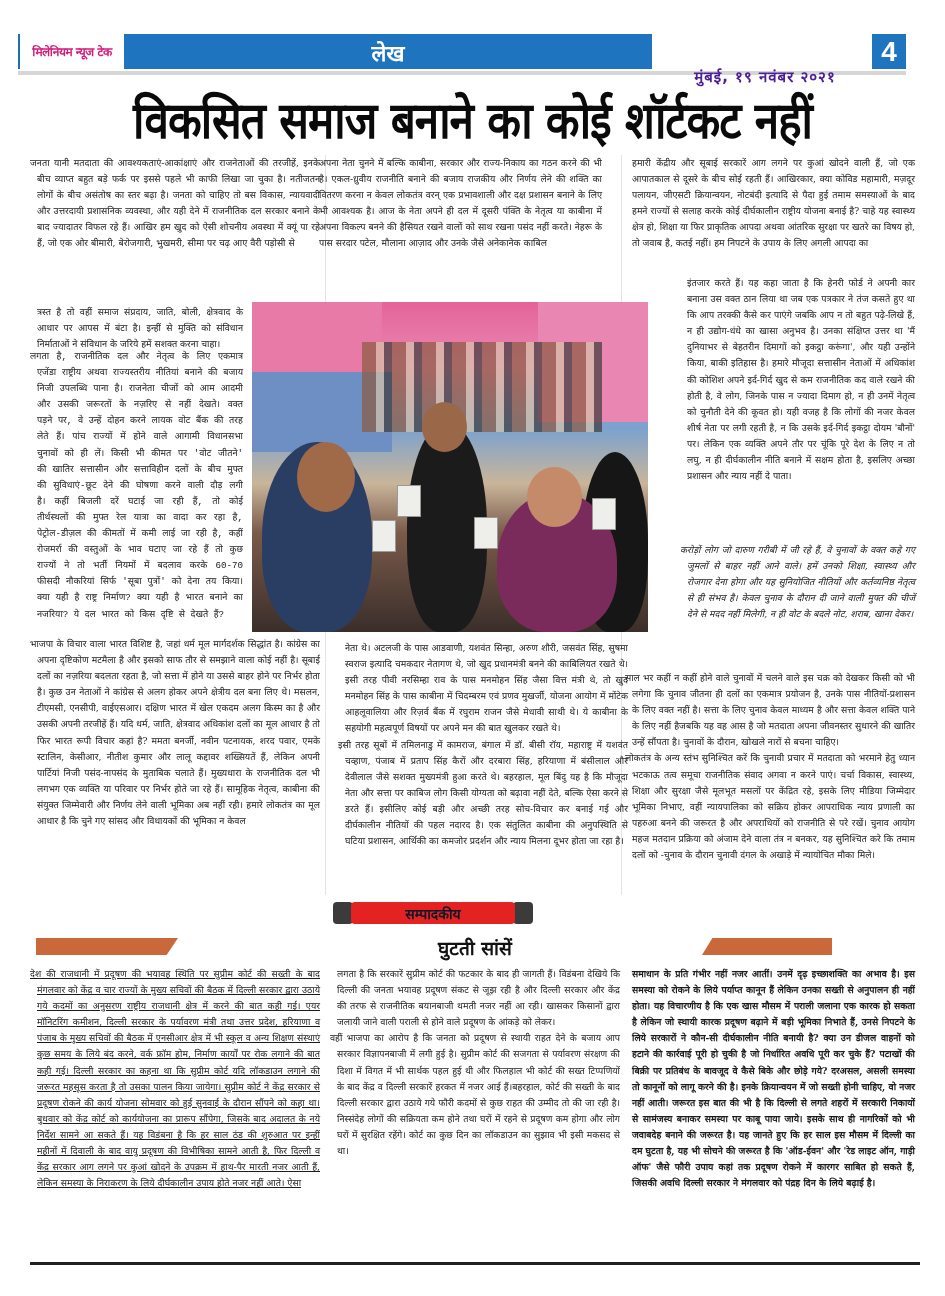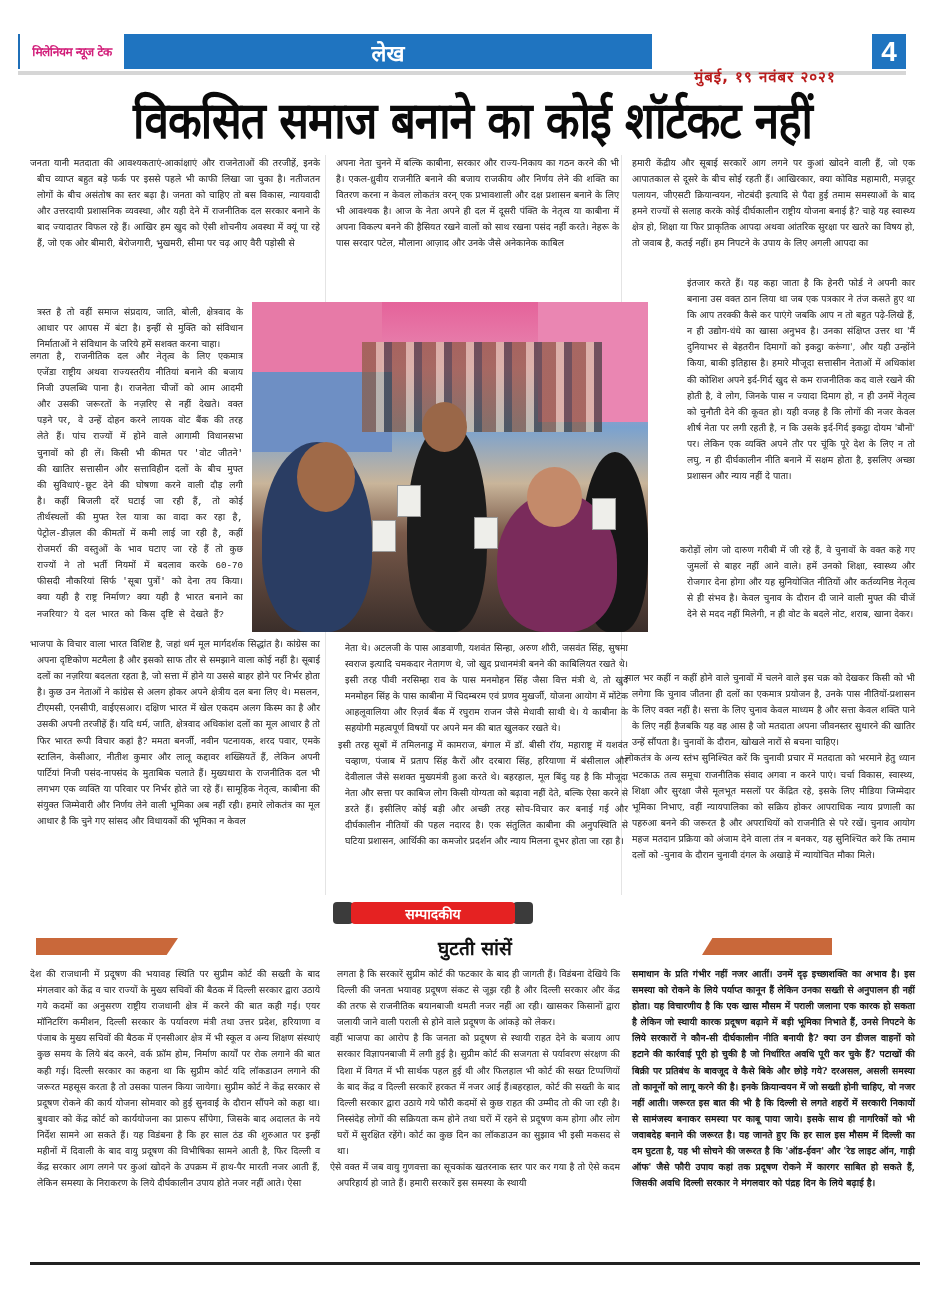--- a/index.html
+++ b/index.html
@@ -10,45 +10,45 @@
   .masthead { position: absolute; left: 18px; top: 34px; width: 888px; height: 37px;
               border-bottom: 4px solid #d6d6d6; }
   .brand { position: absolute; left: 0; top: 0; width: 104px; height: 35px; border-left: 2px solid #1f6fb8;
            display: flex; align-items: center; justify-content: center; }
   .brand span { color: #d21f7a; font-weight: bold; font-size: 12px; letter-spacing: -0.5px; font-family: "DejaVu Sans", sans-serif; }
   .section { position: absolute; left: 106px; top: 0; width: 528px; height: 35px; background: #1f74c0;
              display: flex; align-items: center; justify-content: center; }
   .section span { color: #fff; font-weight: bold; font-size: 22px; }
   .dateline { position: absolute; left: 638px; top: 0; width: 218px; height: 35px;
               display: flex; align-items: center; justify-content: center; }
-  .dateline span { font-size: 15px; font-weight: bold; color: #b91c1c; letter-spacing: 1px; margin-top: 48px; }
+  .dateline span { font-size: 15px; font-weight: bold; color: #4c1d95; letter-spacing: 1px; margin-top: 48px; }
   .pageno { position: absolute; right: 0; top: 0; width: 34px; height: 35px; background: #1f74c0;
             display: flex; align-items: center; justify-content: center; border-left: 3px solid #fff; }
   .pageno span { color: #fff; font-weight: bold; font-size: 28px; font-family: "Liberation Sans", sans-serif; }
 
   .headline { position: absolute; left: 0; top: 84px; width: 945px; text-align: center;
               font-size: 44px; font-weight: bold; color: #0a0a0a; letter-spacing: -1px;
               font-family: "DejaVu Sans", sans-serif; transform: scaleY(1.15); transform-origin: top center; }
 
   
   .txt { position: absolute; font-family: "DejaVu Serif", serif; font-size: 9.2px; line-height: 16.1px;
          text-align: justify; color: #1c1c1c; }
   .txt p { margin: 0; text-indent: -7px; padding-left: 7px; }
 
   #c1a { left: 30px; top: 155px; width: 290px; }
   #c1b { left: 30px; top: 260px; width: 213px; margin-top: 44px; }
   #c1c { left: 30px; top: 349px; width: 213px; font-family: Liberation Mono, monospace; }
   #c1d { left: 30px; top: 636px; width: 290px; }
 
-  #c2a { left: 329px; top: 155px; width: 290px; }
+  #c2a { left: 312px; top: 155px; width: 290px; }
   #c2b { left: 338px; top: 640px; width: 290px; }
 
   #c3a { left: 625px; top: 155px; width: 290px; }
   #c3b { left: 680px; top: 275px; width: 235px; }
-  #c3c { left: 680px; top: 542px; width: 235px; }
+  #c3c { left: 680px; top: 542px; width: 235px; font-style: italic; }
   #c3d { left: 625px; top: 670px; width: 290px; }
 
   
   .photo { position: absolute; left: 252px; top: 302px; width: 396px; height: 330px; overflow: hidden;
            background: linear-gradient(180deg, #e5639a 0%, #e889b3 20%, #7aa2cf 38%, #c9b59a 55%, #7a5a4a 70%, #3a2e2a 100%); }
   .photo .tent-l { position: absolute; left: 0; top: 0; width: 130px; height: 140px; background: #e77aa7; }
   .photo .tent-r { position: absolute; right: 0; top: 0; width: 110px; height: 120px; background: #ea86b2; }
   .photo .blue-wall { position: absolute; left: 0; top: 70px; width: 140px; height: 80px; background: #6e8fc4; }
   .photo .person { position: absolute; border-radius: 50% 50% 40% 40%; }
   .photo .p1 { left: 10px; top: 140px; width: 110px; height: 190px; background: #2a3d63; }
@@ -61,29 +61,29 @@
   .photo .crowd { position: absolute; left: 110px; top: 40px; width: 240px; height: 90px;
                   background: repeating-linear-gradient(90deg, #8b5a40 0 14px, #d7c3a8 14px 22px, #3d3a3a 22px 30px); opacity: 0.7; }
   .photo .card { position: absolute; width: 22px; height: 30px; background: #eeeeea; border: 1px solid #999; }
 
   
   .editorial-bar { position: absolute; left: 333px; top: 902px; width: 200px; height: 22px; }
   .editorial-bar .cap { position: absolute; top: 0; width: 20px; height: 22px; background: #3b3b3b; border-radius: 4px; }
   .editorial-bar .cap.l { left: 0; } .editorial-bar .cap.r { right: 0; }
   .editorial-bar .mid { position: absolute; left: 18px; right: 18px; top: 0; height: 22px; background: #e52222;
                         border-radius: 4px; display: flex; align-items: center; justify-content: center; }
-  .editorial-bar .mid span { color: #ffffff; font-weight: bold; font-size: 14px; }
+  .editorial-bar .mid span { color: #0f172a; font-weight: bold; font-size: 14px; }
   .orange-l { position: absolute; left: 36px; top: 938px; width: 142px; height: 17px; background: #c9683a;
               clip-path: polygon(0 0, 100% 0, 92% 100%, 0 100%); }
   .orange-r { position: absolute; left: 702px; top: 938px; width: 130px; height: 17px; background: #c9683a;
               clip-path: polygon(8% 0, 100% 0, 100% 100%, 0 100%); }
   .ed-title { position: absolute; left: 330px; top: 935px; width: 290px; text-align: center;
               font-size: 19px; font-weight: bold; color: #111; }
 
-  #e1 { left: 30px; top: 966px; width: 290px; }
+  #e1 { left: 30px; top: 966px; width: 290px; text-decoration: underline; }
   #e2 { left: 330px; top: 966px; width: 290px; }
   #e3 { left: 625px; top: 966px; width: 290px; font-weight: bold; }
 
   .rule-bottom { position: absolute; left: 30px; top: 1262px; width: 890px; height: 3px; background: #222; }
   .colrule { position: absolute; width: 1px; background: #e4e4e4; }
 </style>
 </head>
 <body>
 
 <div class="masthead">
@@ -169,19 +169,18 @@
 <div class="orange-l"></div>
 <div class="orange-r"></div>
 <div class="ed-title">घुटती सांसें</div>
 
 <div class="txt" id="e1">
   <p>देश की राजधानी में प्रदूषण की भयावह स्थिति पर सुप्रीम कोर्ट की सख्ती के बाद मंगलवार को केंद्र व चार राज्यों के मुख्य सचिवों की बैठक में दिल्ली सरकार द्वारा उठाये गये कदमों का अनुसरण राष्ट्रीय राजधानी क्षेत्र में करने की बात कही गई। एयर मॉनिटरिंग कमीशन, दिल्ली सरकार के पर्यावरण मंत्री तथा उत्तर प्रदेश, हरियाणा व पंजाब के मुख्य सचिवों की बैठक में एनसीआर क्षेत्र में भी स्कूल व अन्य शिक्षण संस्थाएं कुछ समय के लिये बंद करने, वर्क फ्रॉम होम, निर्माण कार्यों पर रोक लगाने की बात कही गई। दिल्ली सरकार का कहना था कि सुप्रीम कोर्ट यदि लॉकडाउन लगाने की जरूरत महसूस करता है तो उसका पालन किया जायेगा। सुप्रीम कोर्ट ने केंद्र सरकार से प्रदूषण रोकने की कार्य योजना सोमवार को हुई सुनवाई के दौरान सौंपने को कहा था। बुधवार को केंद्र कोर्ट को कार्ययोजना का प्रारूप सौंपेगा, जिसके बाद अदालत के नये निर्देश सामने आ सकते हैं। यह विडंबना है कि हर साल ठंड की शुरुआत पर इन्हीं महीनों में दिवाली के बाद वायु प्रदूषण की विभीषिका सामने आती है, फिर दिल्ली व केंद्र सरकार आग लगने पर कुआं खोदने के उपक्रम में हाथ-पैर मारती नजर आती हैं, लेकिन समस्या के निराकरण के लिये दीर्घकालीन उपाय होते नजर नहीं आते। ऐसा</p>
 </div>
 <div class="txt" id="e2">
   <p style="text-indent:0">लगता है कि सरकारें सुप्रीम कोर्ट की फटकार के बाद ही जागती हैं। विडंबना देखिये कि दिल्ली की जनता भयावह प्रदूषण संकट से जूझ रही है और दिल्ली सरकार और केंद्र की तरफ से राजनीतिक बयानबाजी थमती नजर नहीं आ रही। खासकर किसानों द्वारा जलायी जाने वाली पराली से होने वाले प्रदूषण के आंकड़े को लेकर।</p>
   <p>वहीं भाजपा का आरोप है कि जनता को प्रदूषण से स्थायी राहत देने के बजाय आप सरकार विज्ञापनबाजी में लगी हुई है। सुप्रीम कोर्ट की सजगता से पर्यावरण संरक्षण की दिशा में विगत में भी सार्थक पहल हुई थी और फिलहाल भी कोर्ट की सख्त टिप्पणियों के बाद केंद्र व दिल्ली सरकारें हरकत में नजर आई हैं।बहरहाल, कोर्ट की सख्ती के बाद दिल्ली सरकार द्वारा उठाये गये फौरी कदमों से कुछ राहत की उम्मीद तो की जा रही है। निस्संदेह लोगों की सक्रियता कम होने तथा घरों में रहने से प्रदूषण कम होगा और लोग घरों में सुरक्षित रहेंगे। कोर्ट का कुछ दिन का लॉकडाउन का सुझाव भी इसी मकसद से था।</p>
-  <p>ऐसे वक्त में जब वायु गुणवत्ता का सूचकांक खतरनाक स्तर पार कर गया है तो ऐसे कदम अपरिहार्य हो जाते हैं। हमारी सरकारें इस समस्या के स्थायी</p>
 </div>
 <div class="txt" id="e3">
   <p style="text-indent:0">समाधान के प्रति गंभीर नहीं नजर आतीं। उनमें दृढ़ इच्छाशक्ति का अभाव है। इस समस्या को रोकने के लिये पर्याप्त कानून हैं लेकिन उनका सख्ती से अनुपालन ही नहीं होता। यह विचारणीय है कि एक खास मौसम में पराली जलाना एक कारक हो सकता है लेकिन जो स्थायी कारक प्रदूषण बढ़ाने में बड़ी भूमिका निभाते हैं, उनसे निपटने के लिये सरकारों ने कौन-सी दीर्घकालीन नीति बनायी है? क्या उन डीजल वाहनों को हटाने की कार्रवाई पूरी हो चुकी है जो निर्धारित अवधि पूरी कर चुके हैं? पटाखों की बिक्री पर प्रतिबंध के बावजूद वे कैसे बिके और छोड़े गये? दरअसल, असली समस्या तो कानूनों को लागू करने की है। इनके क्रियान्वयन में जो सख्ती होनी चाहिए, वो नजर नहीं आती। जरूरत इस बात की भी है कि दिल्ली से लगते शहरों में सरकारी निकायों से सामंजस्य बनाकर समस्या पर काबू पाया जाये। इसके साथ ही नागरिकों को भी जवाबदेह बनाने की जरूरत है। यह जानते हुए कि हर साल इस मौसम में दिल्ली का दम घुटता है, यह भी सोचने की जरूरत है कि 'ऑड-ईवन' और 'रेड लाइट ऑन, गाड़ी ऑफ' जैसे फौरी उपाय कहां तक प्रदूषण रोकने में कारगर साबित हो सकते हैं, जिसकी अवधि दिल्ली सरकार ने मंगलवार को पंद्रह दिन के लिये बढ़ाई है।</p>
 </div>
 
 <div class="rule-bottom"></div>
 
 </body></html>

